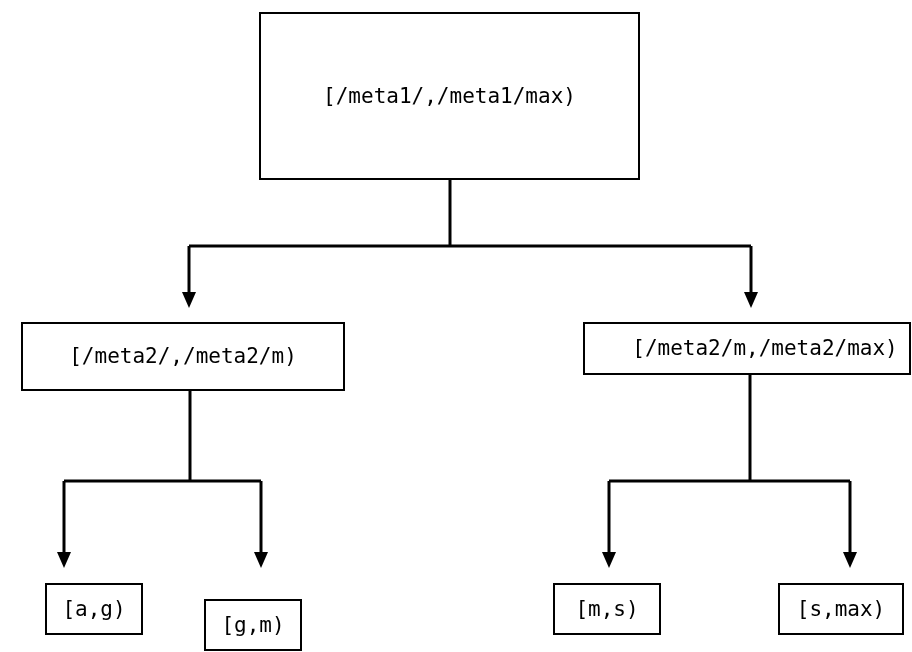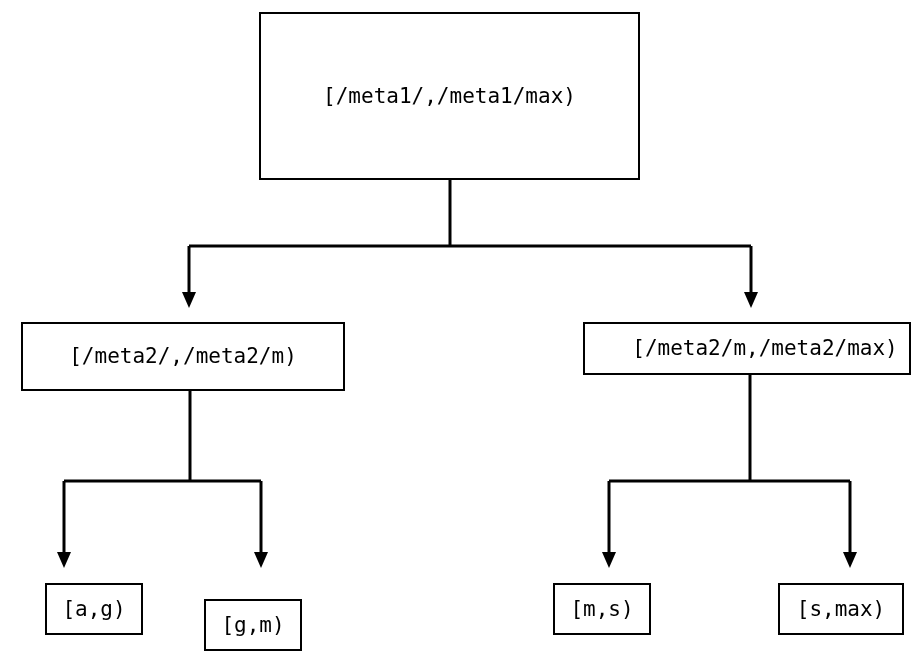--- a/index.html
+++ b/index.html
@@ -65,21 +65,21 @@
     font-size: 21px;
     padding-left: 36px;
   }
   .node-leaf {
     top: 583px;
     height: 52px;
     font-size: 21px;
   }
   .leaf-ag   { left: 8px;   width: 98px; margin-left: 37px;  }
   .leaf-gm   { left: 204px; width: 98px; margin-top: 16px;  }
-  .leaf-ms   { left: 553px; width: 98px;  }
+  .leaf-ms   { left: 553px; width: 108px;  }
   .leaf-smax { left: 778px; width: 126px; text-align: right; }
 </style>
 </head>
 <body>
 
 <div id="canvas">
 
   <svg id="edge-layer" viewBox="0 0 912 652" width="912" height="652">
 
     <g>

